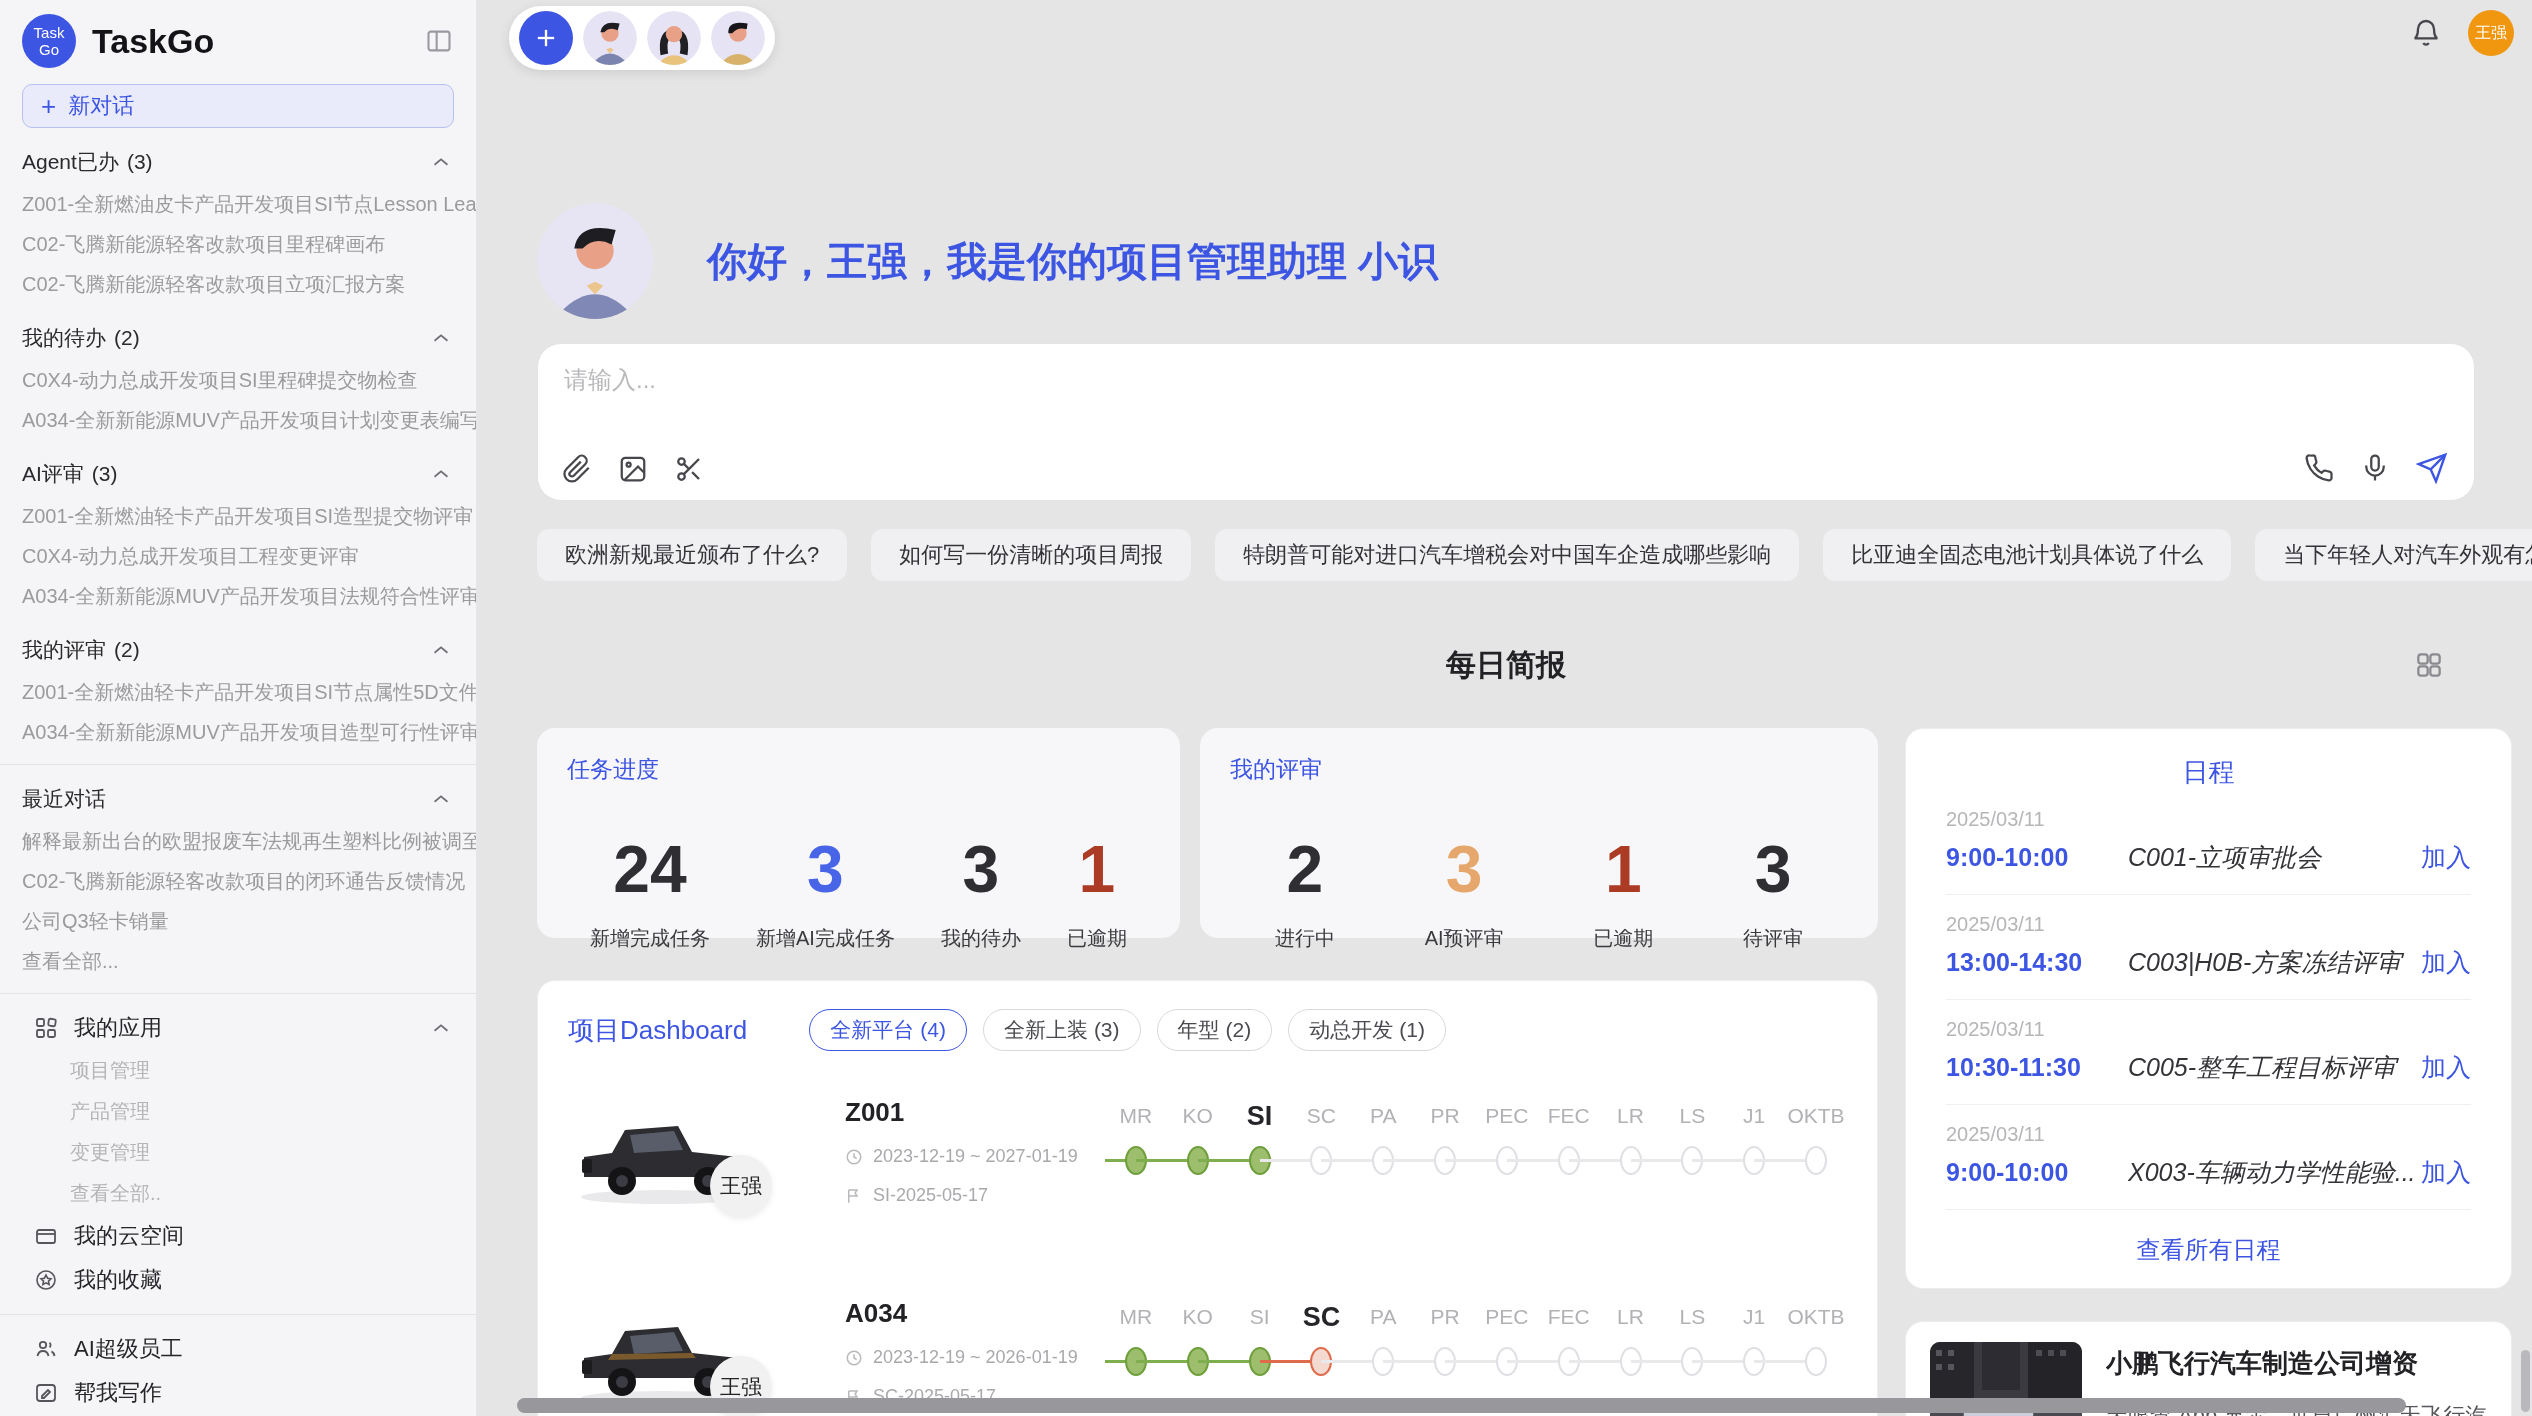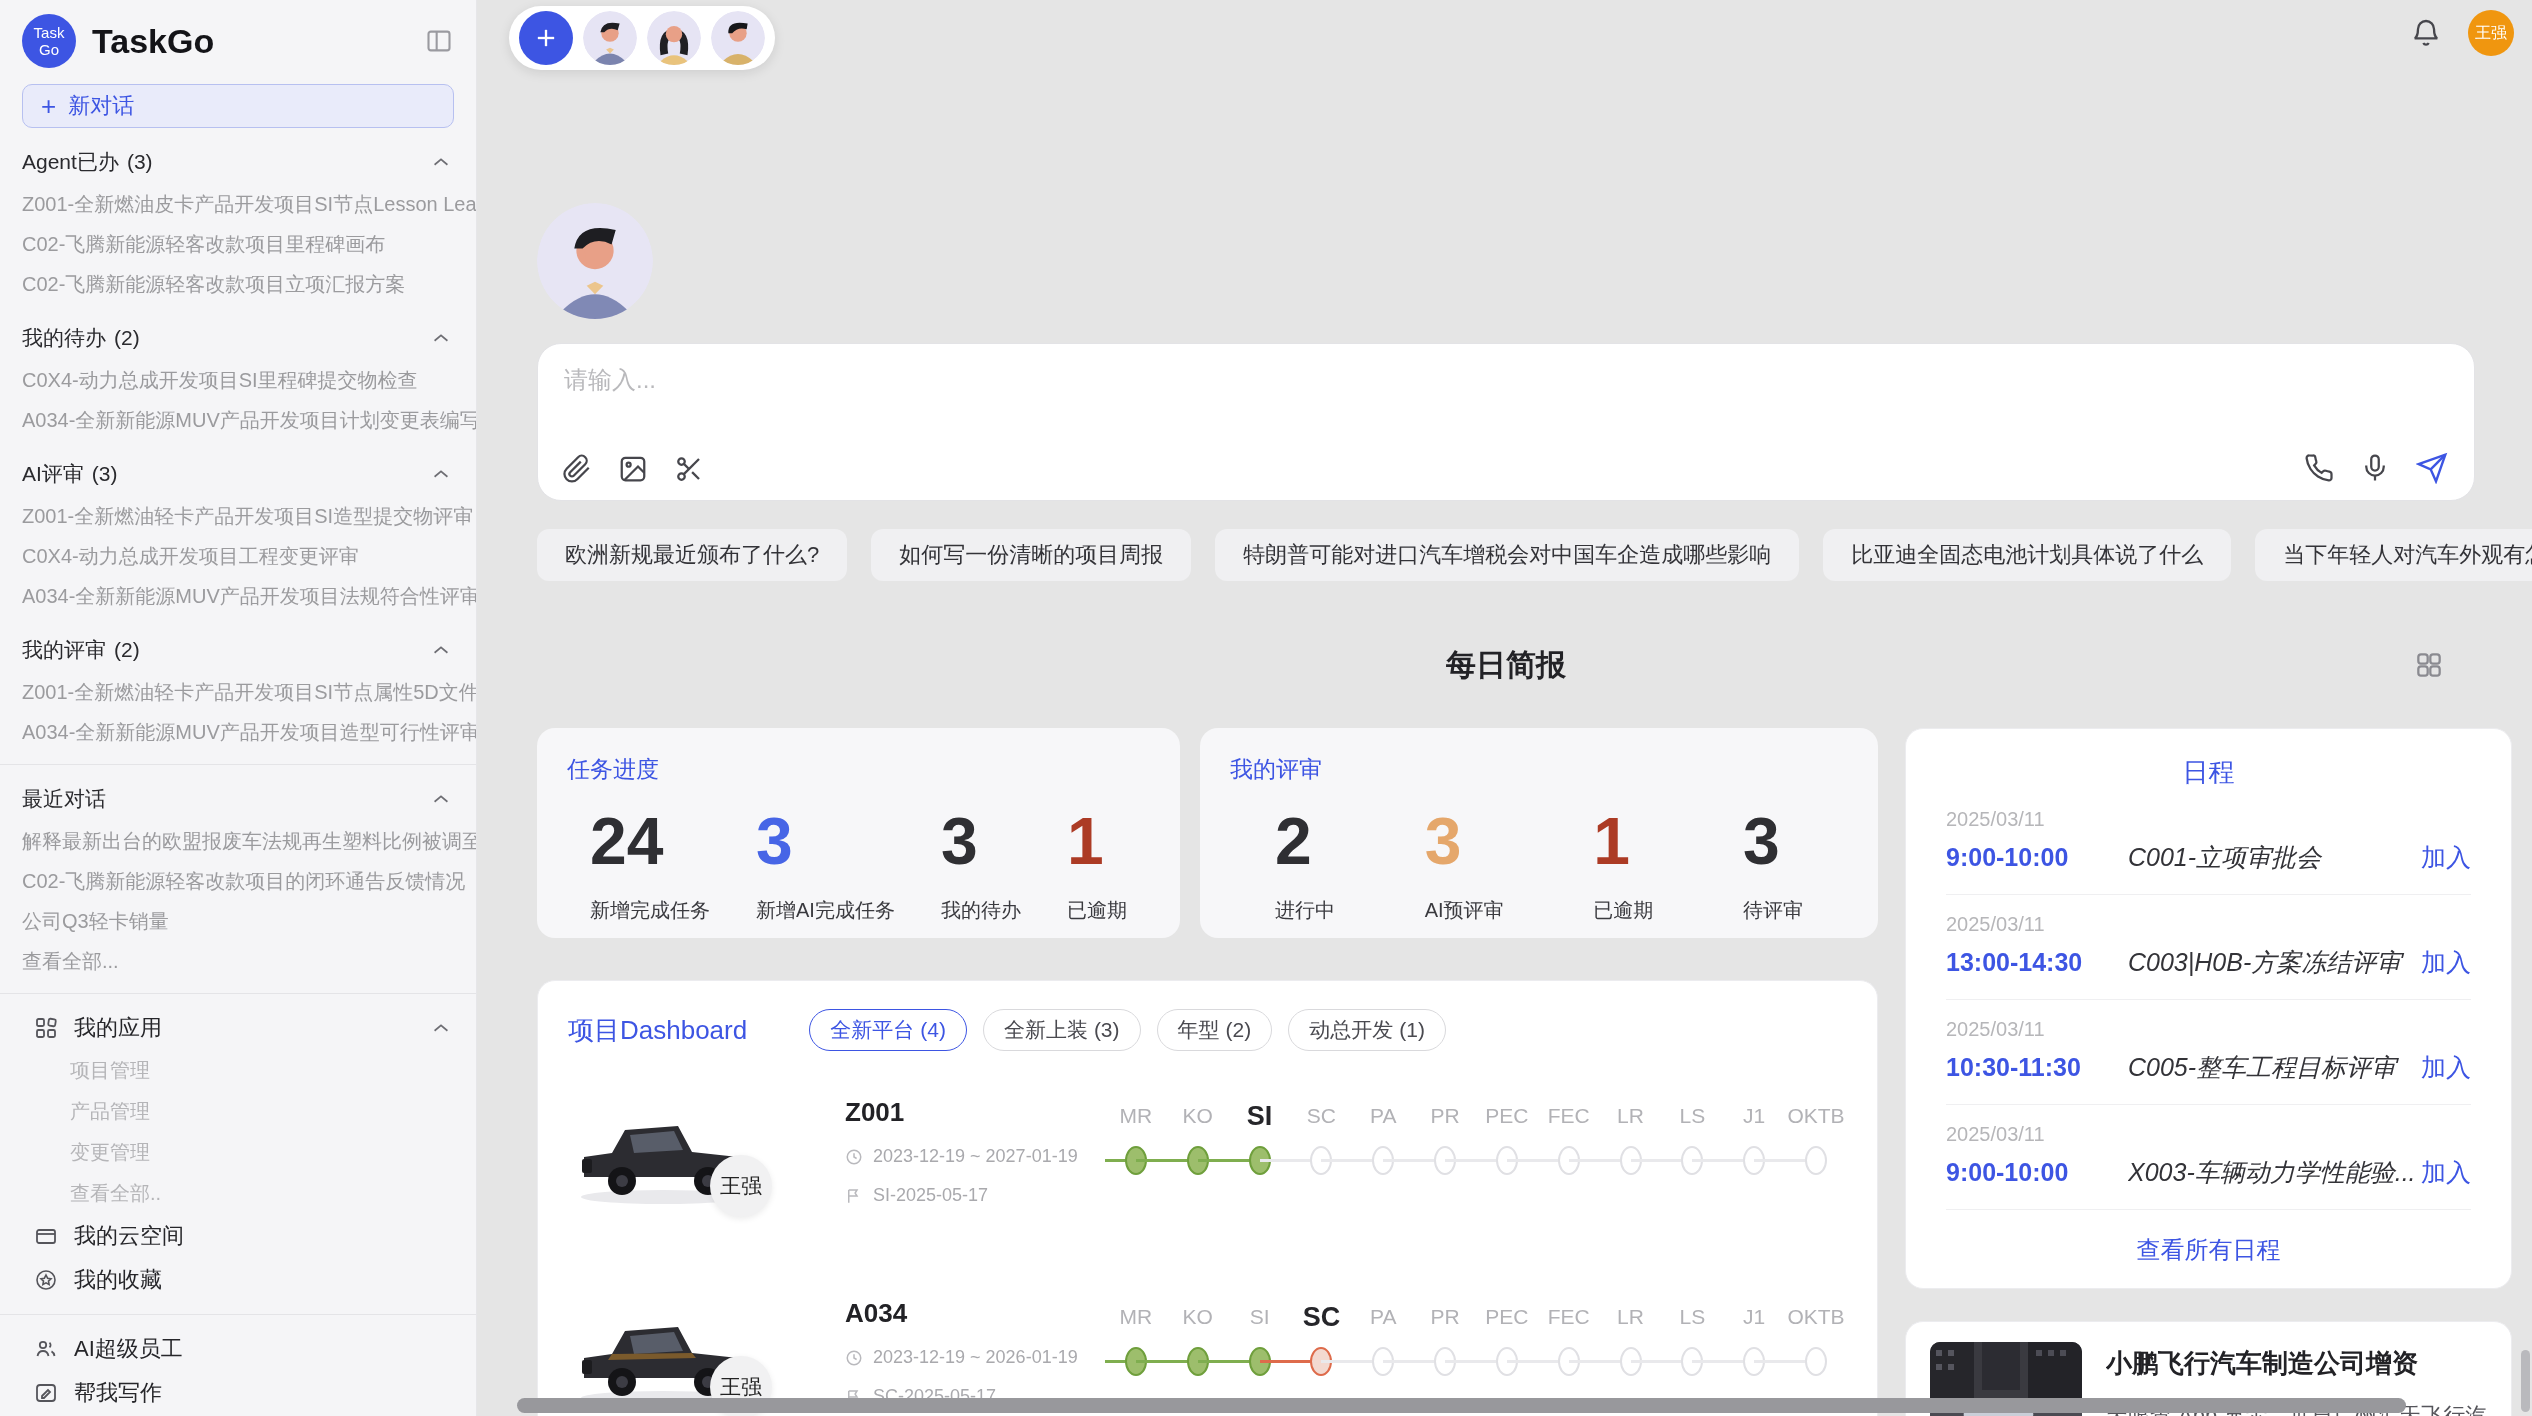--- a/index.html
+++ b/index.html
@@ -58,21 +58,21 @@
   .columns{margin-top:41px;display:flex;gap:27px;width:1975px;}
   .col-left{width:1341px;}
   .col-right{width:607px;}
 
   .stats-row{display:flex;gap:20px;}
   .stat-card{background:#f7f7f9;border-radius:18px;height:210px;padding:26px 30px;}
   .stat-card.c1{width:643px;}
   .stat-card.c2{width:678px;}
   .stat-title{font-size:23px;color:#3d55e3;}
   .stat-items{display:flex;justify-content:space-around;margin-top:18px;}
-  .stat-item{text-align:left;}
+  .stat-item{text-align:center;margin-top:28px;}
   .stat-num{font-size:66px;font-weight:600;color:#2f2f33;line-height:76px;}
   .stat-num.blue{color:#4765e6;}
   .stat-num.red{color:#ac3b25;}
   .stat-num.orange{color:#e5a76b;}
   .stat-lbl{font-size:20px;color:#3a3a3f;margin-top:18px;}
 
   .dash-card{margin-top:42px;width:1341px;height:520px;border:1px solid #ececef;border-radius:18px;background:#fff;padding:28px 30px;position:relative;overflow:hidden;}
   .dash-head{display:flex;align-items:center;}
   .dash-title{font-size:26px;color:#3d55e3;}
   .tabs{display:flex;gap:16px;margin-left:62px;}
@@ -340,20 +340,21 @@
       <div class="hero-avatar">
         <svg viewBox="0 0 56 56" width="116" height="116">
             <circle cx="28" cy="28" r="28" fill="#e7e5f4"></circle>
             <circle cx="28" cy="23" r="9" fill="#e8a087"></circle>
             <path d="M18 22q2-13 20-9l-2 7q-8-4-14 2z" fill="#1e1e22"></path>
             <path d="M23 23q-2 6 1 8l-1-9z" fill="#e8a087"></path>
             <path d="M12 52q16-16 32 0v4H12z" fill="#8089b5"></path>
             <path d="M24 40l4 4 4-4-4-2z" fill="#ecc58c"></path>
           </svg>
       </div>
+      <div class="greeting">你好，王强，我是你的项目管理助理 小识</div>
     </div>
 
     <div class="input-card">
       <input type="text" placeholder="请输入..." style="">
       <div class="in-icons-l">
         <span>
           <svg width="30" height="30" viewBox="0 0 24 24" fill="none" stroke="currentColor" stroke-width="1.8">
               <path d="M21.4 11.05l-9.19 9.19a6 6 0 0 1-8.49-8.49l9.19-9.19a4 4 0 1 1 5.66 5.66l-9.2 9.19a2 2 0 0 1-2.83-2.83l8.49-8.48"></path>
             </svg>
         </span>

